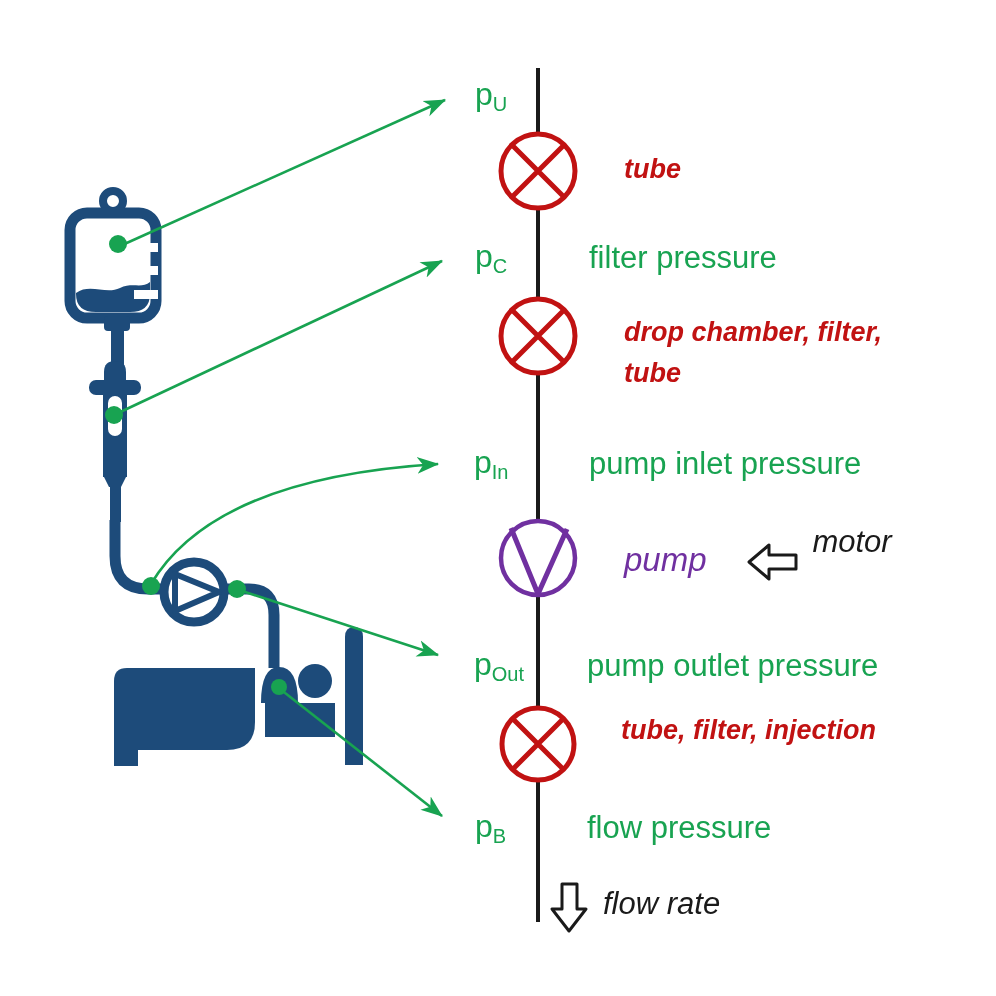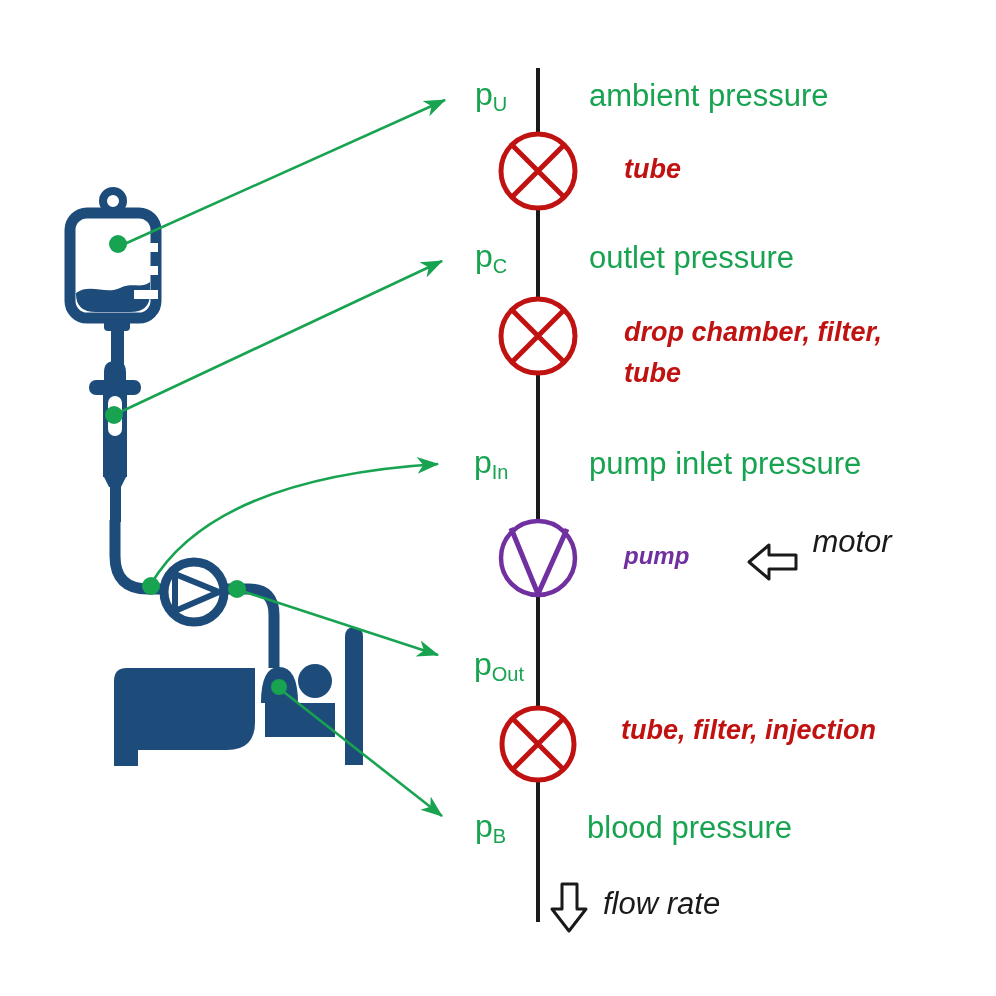--- a/index.html
+++ b/index.html
@@ -6,21 +6,21 @@
   .stage{
     position:relative;width:996px;height:996px;background:var(--background,#fff);
     font-family:"Liberation Sans",sans-serif;overflow:hidden;margin-left:22px;
   }
   .stage svg{position:absolute;left:0;top:0;}
   .lbl{position:absolute;white-space:nowrap;line-height:1.05;}
   .psym{font-size:32px;color:var(--green);}
   .psym sub{font-size:20px;vertical-align:-0.28em;line-height:0;}
   .desc{font-size:31px;color:var(--green);}
   .rlab{font-size:27px;color:var(--red);font-style:italic;font-weight:bold;}
-  .plab{font-size:24px;color:var(--purple);font-style:italic;font-weight:bold;}
+  .plab{font-size:33px;color:var(--purple);font-style:italic;font-weight:normal;}
   .blab{font-size:31px;color:var(--ink);font-style:italic;}
   .center2{text-align:center;line-height:1.5;}
   
   .navy-f{fill:var(--navy);}
   .navy-s{stroke:var(--navy);fill:none;}
   .navy-sw{stroke:var(--navy);fill:#fff;}
   .red-s{stroke:var(--red);fill:#fff;}
   .red-l{stroke:var(--red);fill:none;}
   .purple-s{stroke:var(--purple);fill:#fff;}
   .purple-l{stroke:var(--purple);fill:none;}
@@ -115,24 +115,24 @@
     <path d="M727,562 L747,545 L747,555 L774,555 L774,569 L747,569 L747,579 Z" class="ink-l" stroke-width="3" stroke-linejoin="round"></path>
     <path d="M540,884 L555,884 L555,909 L564,909 L547,931 L530,909 L540,909 Z" class="ink-l" stroke-width="3" stroke-linejoin="round"></path>
   </svg>
 
   <div class="lbl psym" style="left:453px;top:78px"><span>p</span><sub>U</sub></div>
   <div class="lbl psym" style="left:453px;top:240px"><span>p</span><sub>C</sub></div>
   <div class="lbl psym" style="left:452px;top:446px"><span>p</span><sub>In</sub></div>
   <div class="lbl psym" style="left:452px;top:648px"><span>p</span><sub>Out</sub></div>
   <div class="lbl psym" style="left:453px;top:810px"><span>p</span><sub>B</sub></div>
 
-  <div class="lbl desc" style="left:567px;top:80px">ambient pressure</div>
-  <div class="lbl desc" style="left:567px;top:242px">outlet pressure</div>
+  <div class="lbl desc" style="left:567px;top:242px">filter pressure</div>
   <div class="lbl desc" style="left:567px;top:448px">pump inlet pressure</div>
-  <div class="lbl desc" style="left:565px;top:812px">blood pressure</div>
+  <div class="lbl desc" style="left:565px;top:650px">pump outlet pressure</div>
+  <div class="lbl desc" style="left:565px;top:812px">flow pressure</div>
 
   <div class="lbl rlab" style="left:602px;top:155px">tube</div>
   <div class="lbl rlab" style="left:602px;top:318px">
     <div>drop chamber, filter,</div>
     <div style="margin-top:13px">tube</div>
   </div>
   <div class="lbl rlab" style="left:599px;top:716px">tube, filter, injection</div>
 
   <div class="lbl plab" style="left:602px;top:543px">pump</div>
 

